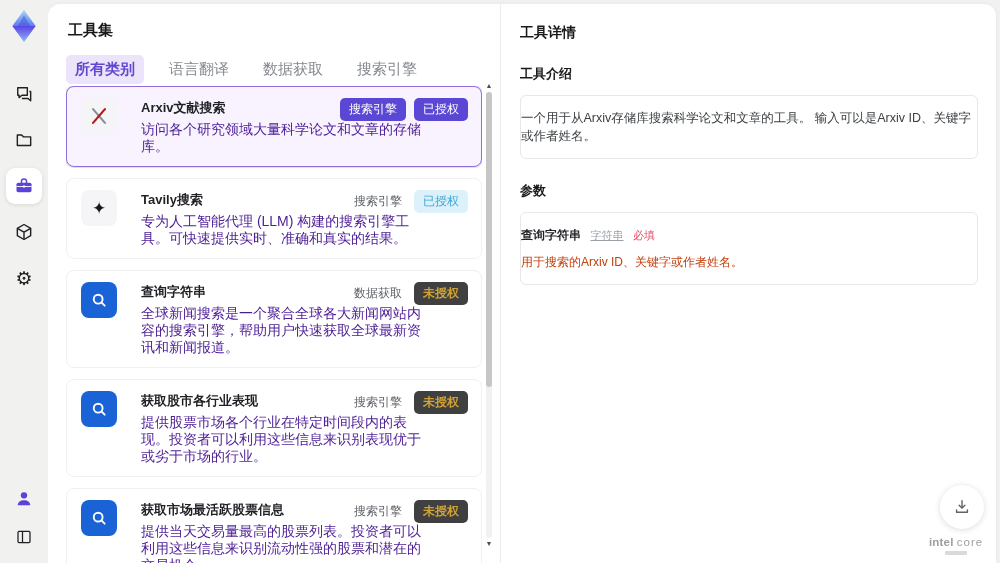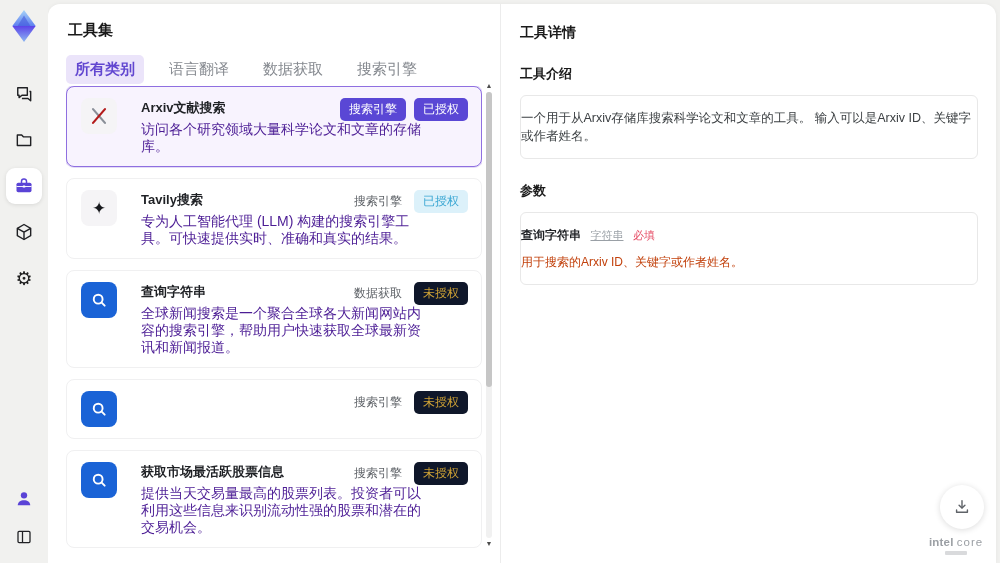--- a/index.html
+++ b/index.html
@@ -38,21 +38,21 @@
   .tool-icon.light { background:#f5f4f6; }
   .tool-icon.blueapp { background:#1a63d6; }
   .sparkle-glyph { font-size:17px; color:#17181c; line-height:1; }
   .tool-main { flex:1; min-width:0; }
   .tool-title { font-size:13px; font-weight:700; color:#1f2125; margin:1px 0 4px 0; }
   .tool-desc { font-size:14px; color:#4c1d95; line-height:17px; max-width:292px; }
   .badges { position:absolute; top:11px; right:13px; display:flex; align-items:center; gap:8px; }
   .badge { display:inline-block; font-size:12px; line-height:1.25; padding:4px 9px; border-radius:5px; white-space:nowrap; }
   .badge.solid { background:#5a47d5; color:#fff; }
   .badge.blue { background:#dcf1fa; color:#3ba7d3; }
-  .badge.yellow { background:#0f172a; color:#cfa235; }
+  .badge.yellow { background:#404040; color:#cfa235;font-weight:bold; }
   .cat-label { font-size:12px; color:#5f6368; margin-right:4px; white-space:nowrap; }
 
   
   .scrollbar { position:absolute; left:436px; top:78px; width:10px; height:466px; }
   .sb-arrow { position:absolute; left:0; width:10px; height:8px; font-size:7px; line-height:8px;
               text-align:center; color:#4d4d4d; cursor:pointer; }
   .sb-arrow.up { top:0; }
   .sb-arrow.down { bottom:0; }
   .sb-track { position:absolute; left:2px; top:10px; bottom:10px; width:6px; background:#f1f1f1; border-radius:3px; cursor:pointer; }
   .sb-thumb { position:absolute; left:0; top:0; width:6px; height:295px; background:#c6c6c6; border-radius:3px; cursor:grab; }
@@ -210,20 +210,24 @@
         </div>
       </div>
 
       <div class="card">
         <div class="tool-icon blueapp">
           <svg width="20" height="20" viewBox="0 0 24 24" fill="none" stroke="#fff" stroke-width="2.3" stroke-linecap="round">
             <circle cx="11" cy="11" r="5.3"></circle>
               <path d="M15.2 15.2 L18.8 18.8"></path>
           </svg>
         </div>
+        <div class="tool-main">
+          <div class="tool-title">获取股市各行业表现</div>
+          <div class="tool-desc">提供股票市场各个行业在特定时间段内的表现。投资者可以利用这些信息来识别表现优于或劣于市场的行业。</div>
+        </div>
         <div class="badges">
           <span class="cat-label">搜索引擎</span>
           <span class="badge yellow">未授权</span>
         </div>
       </div>
 
       <div class="card">
         <div class="tool-icon blueapp">
           <svg width="20" height="20" viewBox="0 0 24 24" fill="none" stroke="#fff" stroke-width="2.3" stroke-linecap="round">
             <circle cx="11" cy="11" r="5.3"></circle>

